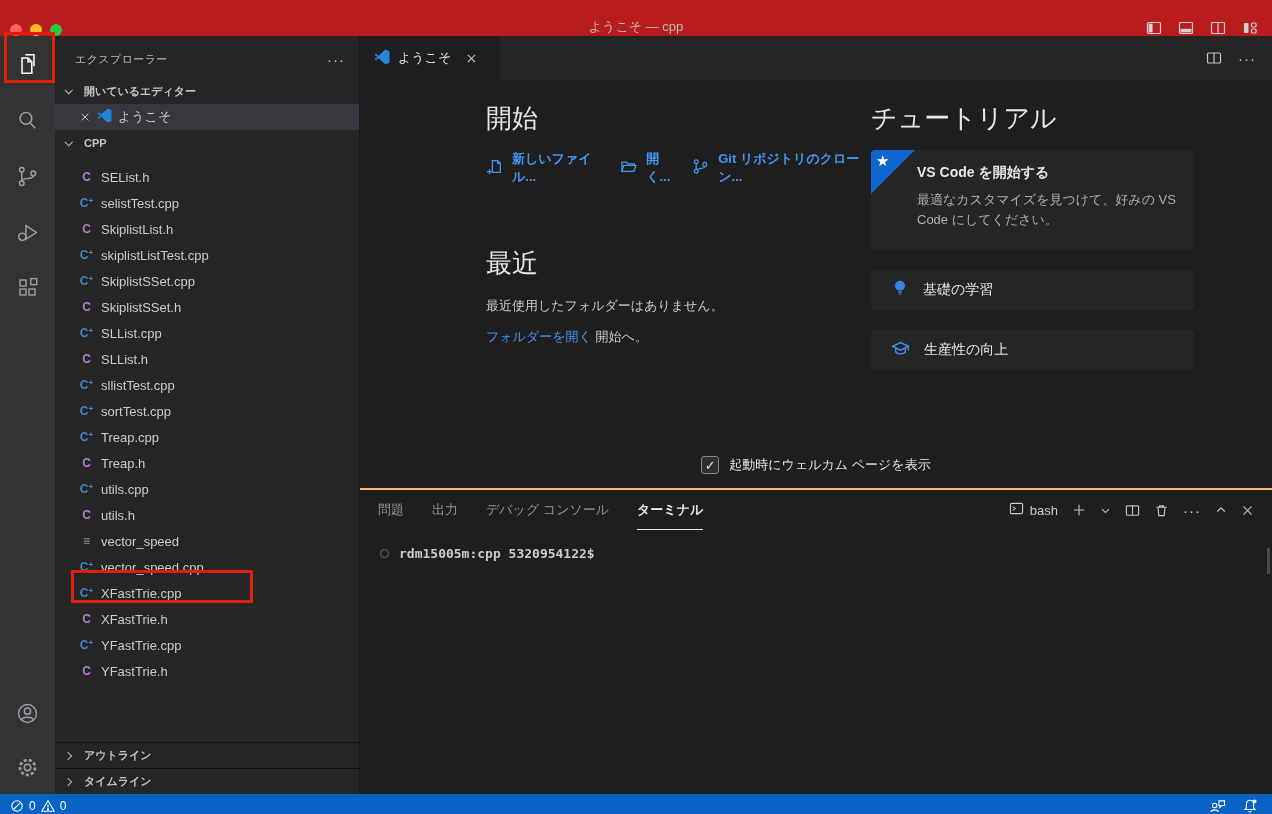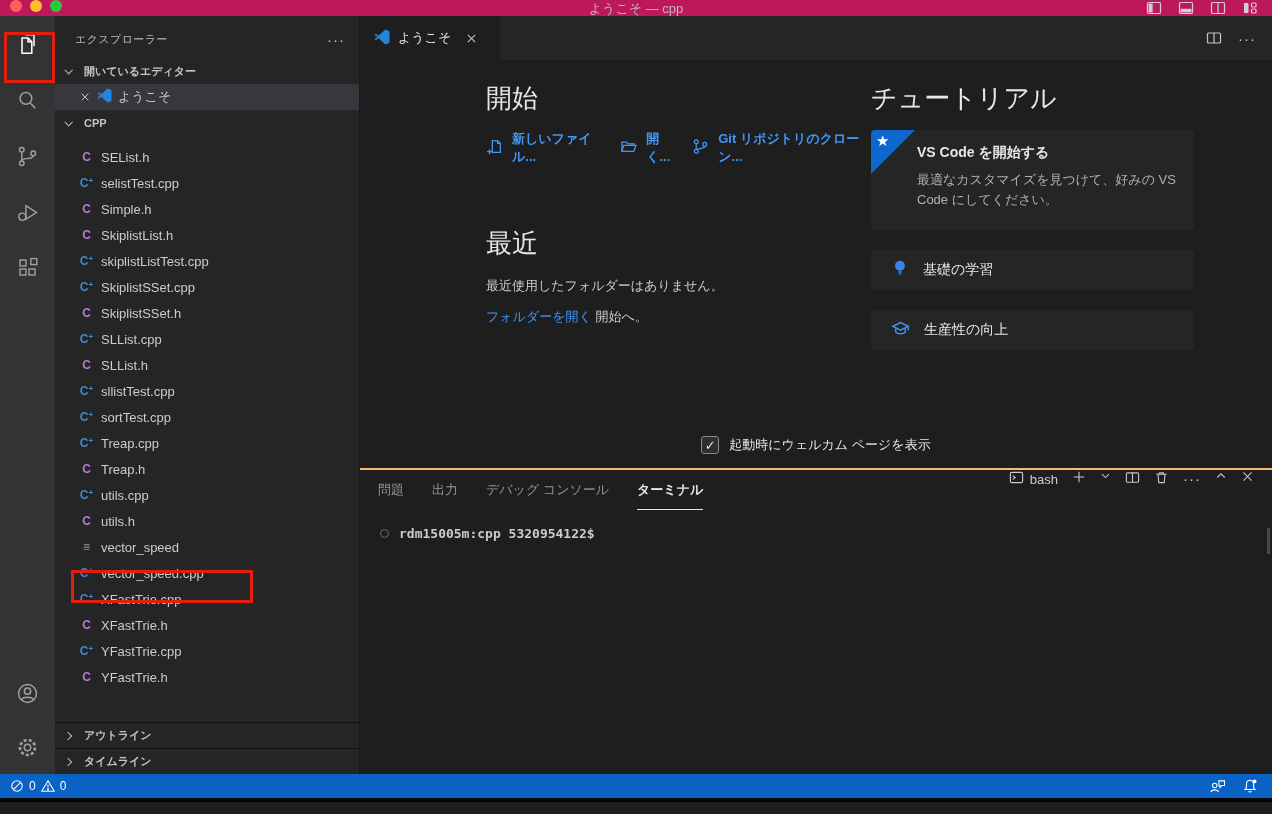--- a/index.html
+++ b/index.html
@@ -1,21 +1,21 @@
 <!DOCTYPE html>
 <html><head>
 <meta charset="utf-8">
 <style>
   * { margin:0; padding:0; box-sizing:border-box; }
   html,body { background:#000; }
   body { font-family:"Liberation Sans","DejaVu Sans",sans-serif; }
   .app { position:relative; width:1272px; height:814px; background:#1e1e1e; overflow:hidden; }
 
   
-  .titlebar { height:16px; background:#be185d; display:flex; align-items:flex-start; position:relative; }
+  .titlebar { height:36px; background:#b91c1c; display:flex; align-items:flex-end; position:relative; }
   .traffic { display:flex; gap:8px; padding-left:10px; }
   .tl { width:12px; height:12px; border-radius:50%; }
   .tl.red{ background:#ff5f57; } .tl.yellow{ background:#febc2e; } .tl.green{ background:#28c840; }
   .win-title { position:absolute; left:0; right:0; text-align:center; font-size:13px; font-weight:500; color:#bdbdbd; pointer-events:none; }
   .tb-icons { margin-left:auto; display:flex; gap:16px; padding-right:14px; color:#d0d0d0; z-index:2; }
   .tb-icons svg { display:block; }
 
   
   .main { display:flex; height:758px; }
 
@@ -78,21 +78,21 @@
   .welcome-footer { position:absolute; left:0; right:0; bottom:14px; display:flex; justify-content:center; align-items:center; gap:10px; }
   .checkbox { width:18px; height:18px; border:1px solid #8a8a8a; border-radius:3px; background:#2f2f31; color:transparent; display:flex; align-items:center; justify-content:center; font-size:13px; cursor:pointer; }
   .checkbox.checked { color:#e7e7e7; }
   .cb-label { font-size:13px; color:#e7e7e7; }
 
   
   .panel { height:306px; border-top:2px solid #fdba74; display:flex; flex-direction:column; position:relative; }
   .panel-tabs { height:40px; display:flex; align-items:stretch; gap:28px; padding:0 18px; }
   .ptab { display:flex; align-items:center; font-size:13px; color:#969696; border-bottom:1.5px solid transparent; cursor:pointer; }
   .ptab.active { color:#e7e7e7; font-weight:700; border-bottom-color:#e7e7e7;font-family:Liberation Serif, serif; }
-  .panel-actions { margin-left:auto; display:flex; align-items:flex-start; gap:14px; color:#c5c5c5; }
+  .panel-actions { margin-left:auto; display:flex; align-items:center; gap:14px; color:#c5c5c5; }
   .shell-label { display:flex; align-items:center; gap:6px; font-size:13px; color:#cccccc; cursor:pointer; }
   .pa-icon { display:flex; cursor:pointer; }
   .term-body { flex:1; padding:16px 0 0 20px; }
   .term-line { display:flex; align-items:center; gap:10px; font-family:"DejaVu Sans Mono","Liberation Mono",monospace; font-size:13px; font-weight:600; color:#cccccc; }
   .term-circle { width:9px; height:9px; border:1px solid #6a6a6a; border-radius:50%; flex:0 0 auto; }
   .term-scroll { position:absolute; right:2px; top:58px; width:3px; height:26px; background:#5a5a5a; opacity:.7; }
 
   
   .statusbar { height:24px; background:#0a62c4; display:flex; align-items:center; color:#ffffff; font-size:12px; padding:0 10px; }
   .sb-left { display:flex; align-items:center; gap:5px; cursor:pointer; }
@@ -233,24 +233,20 @@
           <div class="file-row">
             <span class="fileicon h"></span>
             <span>SEList.h</span>
           </div>
 
           <div class="file-row">
             <span class="fileicon cpp"></span>
             <span>selistTest.cpp</span>
           </div>
 
-          <div class="file-row">
-            <span class="fileicon h"></span>
-            <span>Simple.h</span>
-          </div>
 
           <div class="file-row">
             <span class="fileicon h"></span>
             <span>SkiplistList.h</span>
           </div>
 
           <div class="file-row">
             <span class="fileicon cpp"></span>
             <span>skiplistListTest.cpp</span>
           </div>

